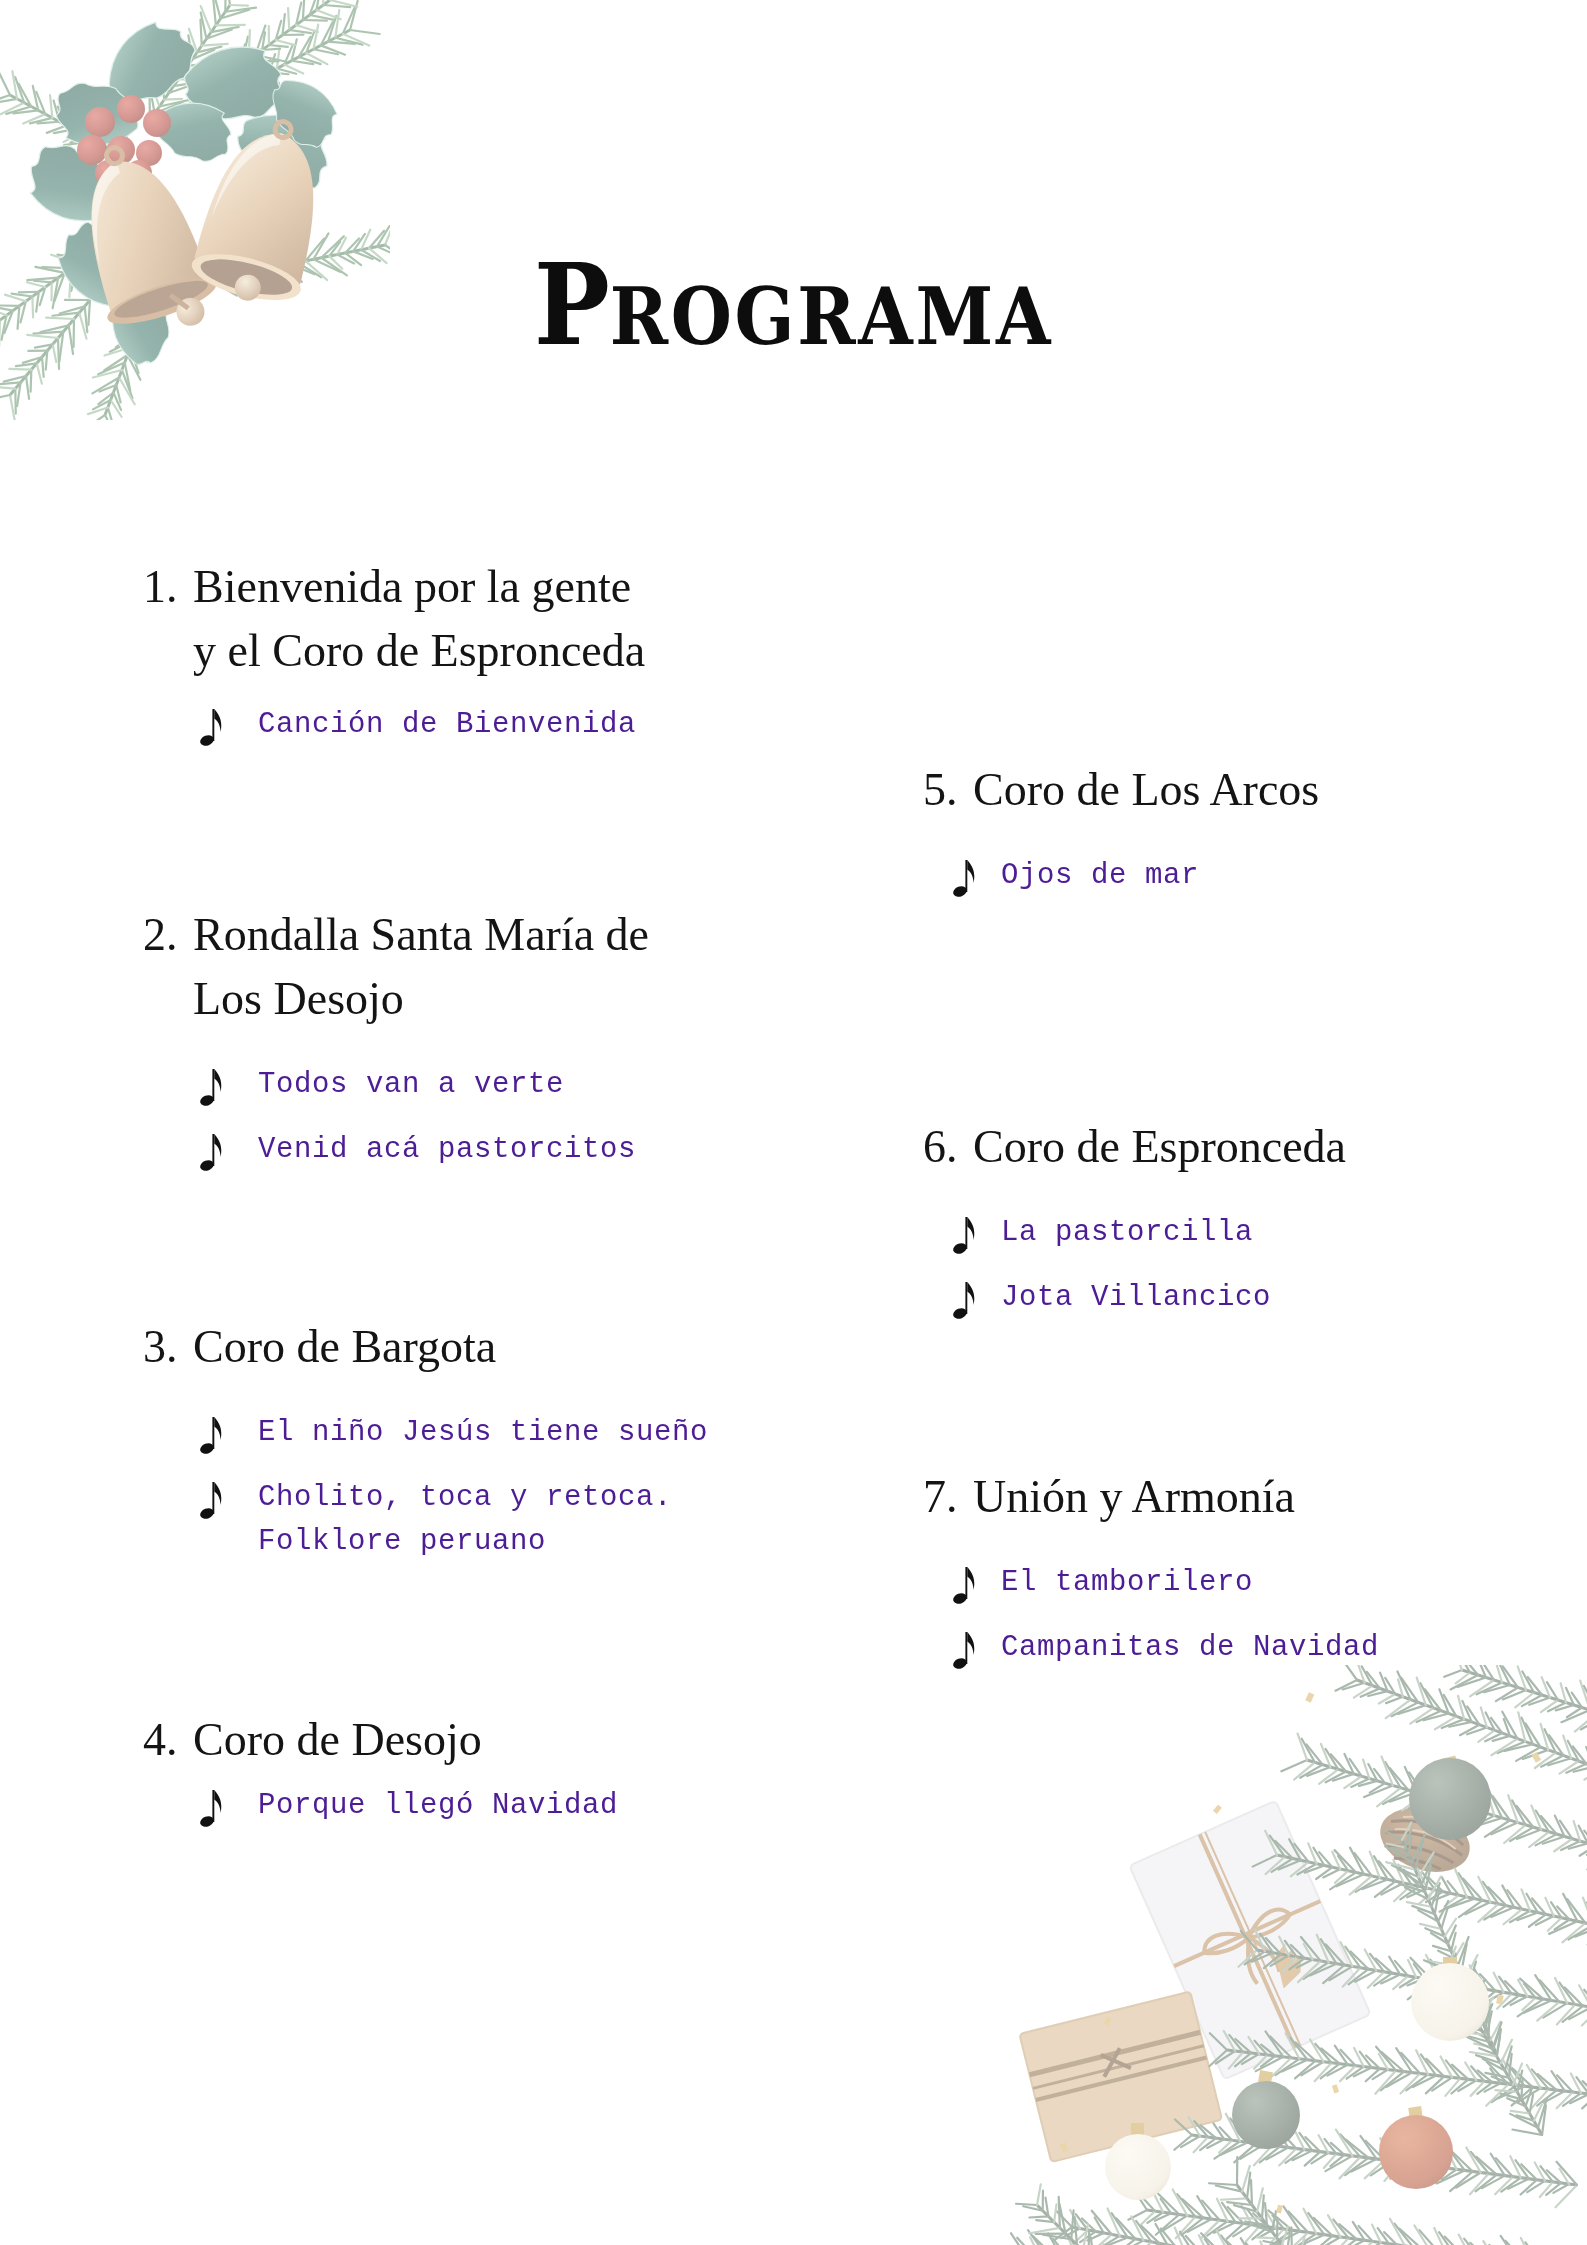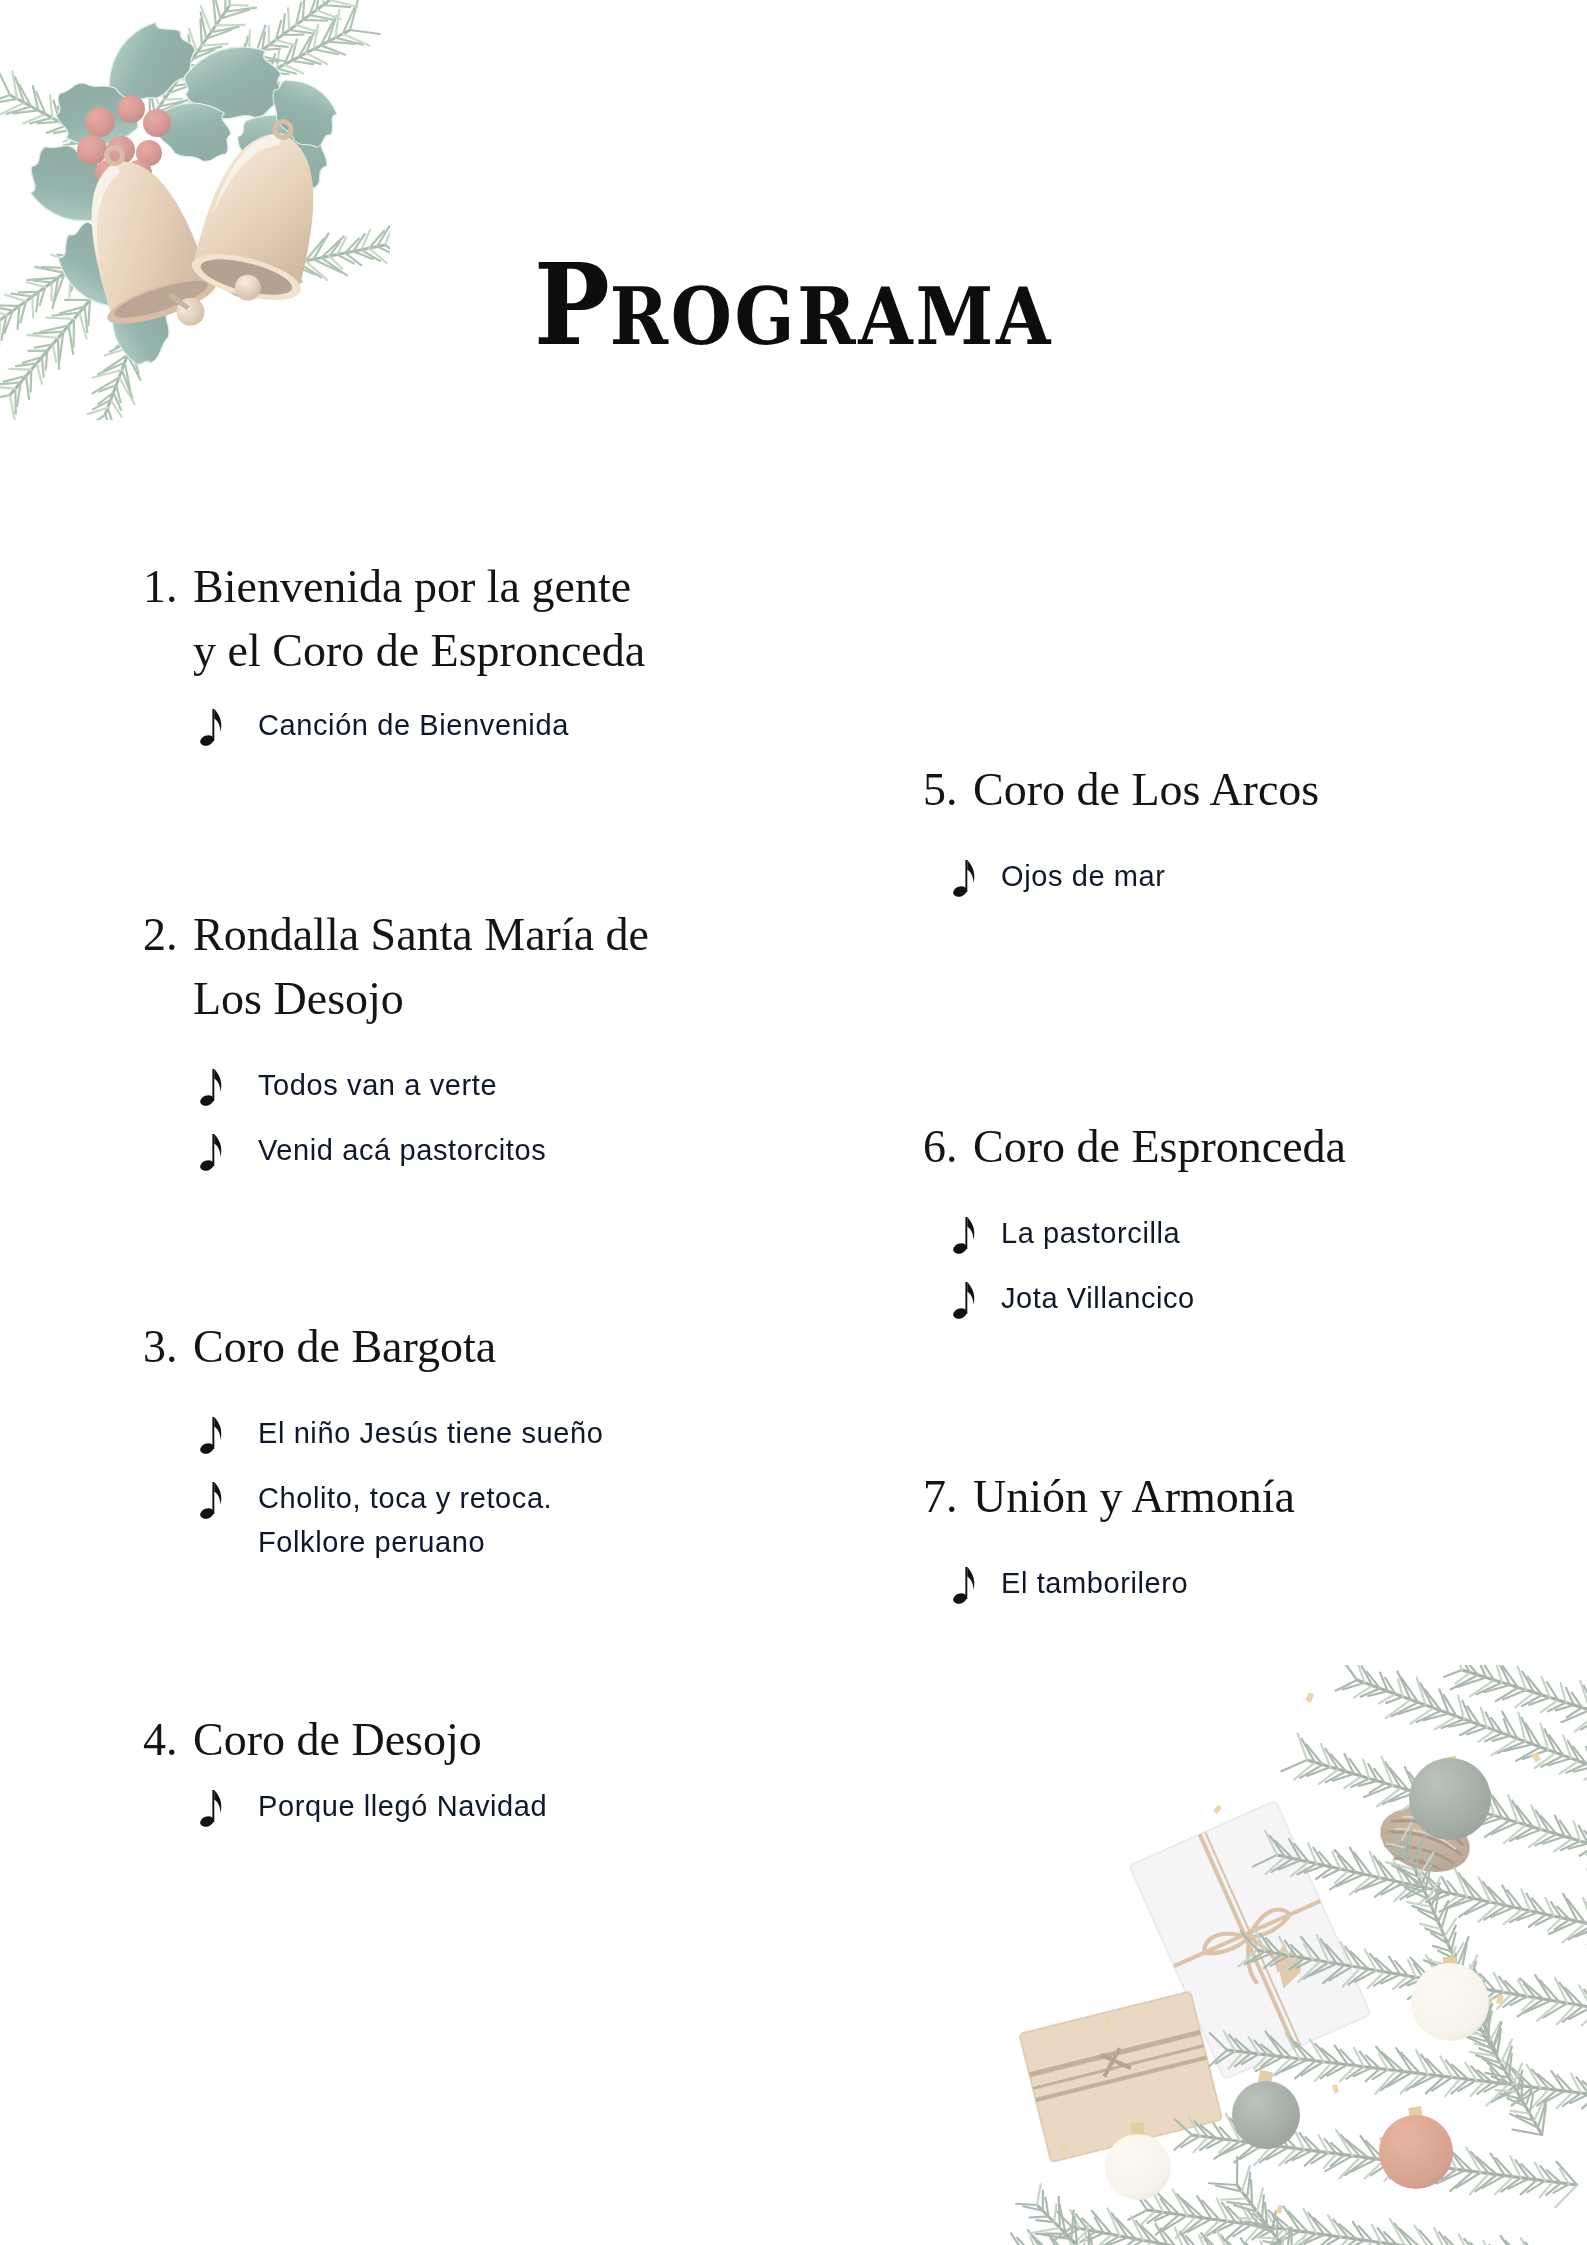--- a/index.html
+++ b/index.html
@@ -32,21 +32,21 @@
   .num{flex:0 0 50px;}
   .htext{flex:1;}
   .hline{display:block;}
   .songs{margin-top:32px;}
   .col-left .sec-0 .songs{margin-top:20px;}
   .col-left .sec-3 .songs{margin-top:12px;}
   .song{display:flex;align-items:flex-start;margin-bottom:20px;padding-left:57px;}
   .col-right .song{padding-left:30px;}
   .note-icon{flex:0 0 22px;height:44px;margin-right:36px;margin-top:1px;}
   .col-right .note-icon{margin-right:26px;}
-  .stext{font-size:29px;line-height:44px;color:#0f172a;letter-spacing:.6px;}
+  .stext{font-size:29px;line-height:44px;color:#4c1d95;letter-spacing:.6px;font-family:Liberation Mono, monospace;}
   .sline{display:block;}
   
   .deco-tl{position:absolute;top:0;left:0;width:390px;height:420px;opacity:.5;}
   .deco-br{position:absolute;left:977px;top:1665px;width:610px;height:580px;opacity:.52;}
 </style>
 </head>
 <body>
 
 <svg class="deco-tl" viewBox="0 0 390 420" xmlns="http://www.w3.org/2000/svg" aria-hidden="true">
   <defs>
@@ -598,20 +598,30 @@
     </div>
     <div class="songs">
         <div class="song">
     <svg class="note-icon" viewBox="0 0 22 44" xmlns="http://www.w3.org/2000/svg" aria-hidden="true">
       <ellipse cx="7" cy="36.5" rx="7" ry="5" transform="rotate(-21 7 36.5)" fill="#111"></ellipse>
       <rect x="12.4" y="5" width="1.9" height="32" fill="#111"></rect>
       <path d="M14.3,5 C20.5,12.5 22.5,18 20.6,28 C20.2,20.5 17.5,16.8 14.3,14.6 Z" fill="#111"></path>
     </svg>
     <span class="stext">
             <span class="sline">El tamborilero</span>
+          </span>
+  </div>
+        <div class="song">
+    <svg class="note-icon" viewBox="0 0 22 44" xmlns="http://www.w3.org/2000/svg" aria-hidden="true">
+      <ellipse cx="7" cy="36.5" rx="7" ry="5" transform="rotate(-21 7 36.5)" fill="#111"></ellipse>
+      <rect x="12.4" y="5" width="1.9" height="32" fill="#111"></rect>
+      <path d="M14.3,5 C20.5,12.5 22.5,18 20.6,28 C20.2,20.5 17.5,16.8 14.3,14.6 Z" fill="#111"></path>
+    </svg>
+    <span class="stext">
+            <span class="sline">Campanitas de Navidad</span>
           </span>
   </div>
       </div>
   </div>
   </div>
 
 <svg class="deco-br" viewBox="0 0 610 580" xmlns="http://www.w3.org/2000/svg" aria-hidden="true">
   <defs>
     <radialGradient id="gBaubleG" cx=".35" cy=".3" r=".95">
       <stop offset="0" stop-color="#7d8f7e"></stop>

